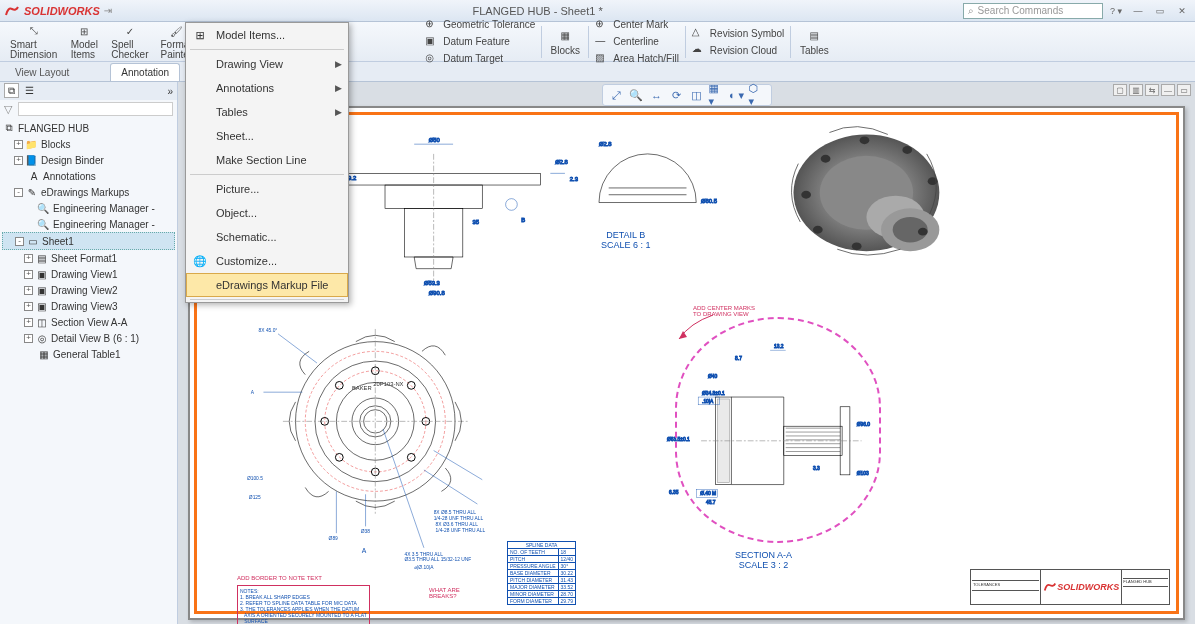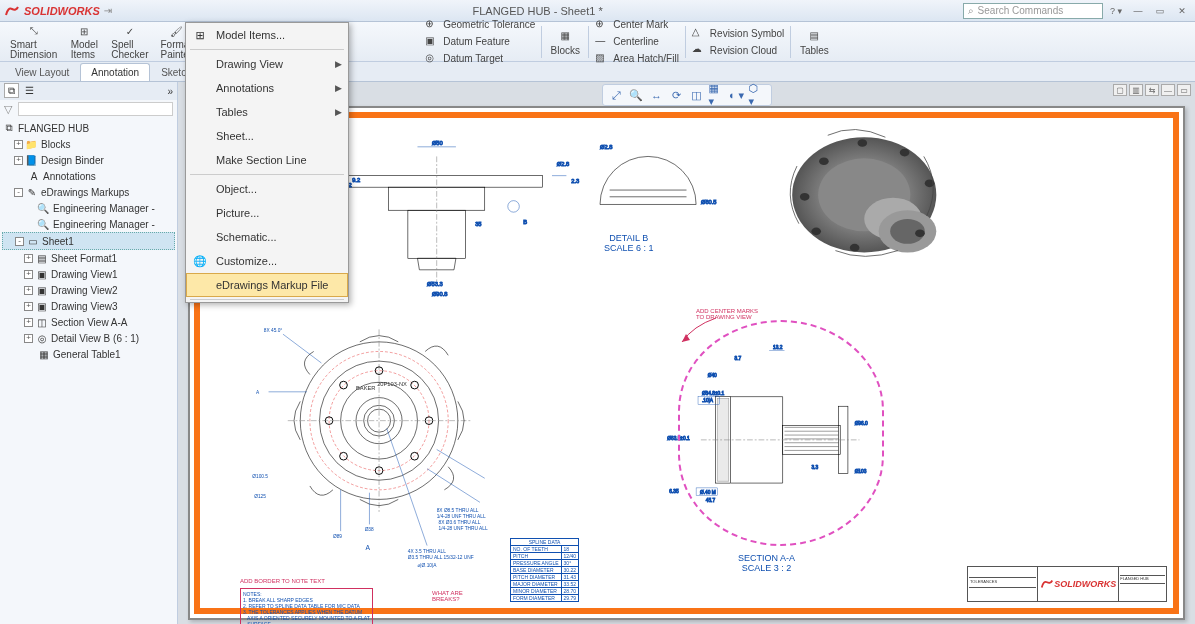--- a/index.html
+++ b/index.html
@@ -23,21 +23,21 @@
 .ribbon-item { display: flex; flex-direction: column; align-items: center; padding: 2px 6px; font-size: 10px; color: #444; gap: 1px; min-width: 42px; }
 .ribbon-icon { width: 16px; height: 16px; display: flex; align-items: center; justify-content: center; }
 .ribbon-sep { width: 1px; height: 32px; background: #c0cde0; margin: 0 2px; }
 .ribbon-row { display: flex; flex-direction: column; gap: 1px; }
 .ribbon-row-item { display: flex; align-items: center; gap: 4px; font-size: 10px; color: #444; padding: 1px 4px; }
 .ribbon-smicon { width: 14px; height: 14px; }
 
 
 .tabbar { height: 20px; background: #e6ecf4; display: flex; align-items: flex-end; padding-left: 4px; border-bottom: 1px solid #b5c3d6; }
 .tab { padding: 3px 10px; font-size: 10px; color: #555; border: 1px solid transparent; border-bottom: none; }
-.tab.active { background: #fff; border-color: #b5c3d6; color: #333; border-radius: 3px 3px 0 0; }
+.tab.active { background: #fff; border-color: #b5c3d6; color: #333; border-radius: 3px 3px 0 0; margin-left: 30px; }
 
 
 .main { display: flex; height: calc(624px - 22px - 40px - 20px); }
 
 
 .treepanel { width: 178px; background: #f4f7fb; border-right: 1px solid #c0cde0; display: flex; flex-direction: column; }
 .treepanel-tabs { height: 18px; background: #e6ecf4; display: flex; align-items: center; gap: 2px; padding: 0 4px; font-size: 10px; justify-content: space-between; }
 .treepanel-filter { height: 18px; display: flex; align-items: center; padding: 0 4px; }
 .treepanel-filter input { flex: 1; height: 14px; font-size: 10px; border: 1px solid #ccc; padding: 0 2px; }
 .tree { padding: 2px 2px; font-size: 10px; overflow: auto; }
@@ -47,21 +47,21 @@
 .tree-icon { width: 14px; height: 14px; display: inline-flex; align-items: center; justify-content: center; }
 .tree-node.sel { background: #cfe4f2; border: 1px dotted #6aa; }
 
 
 .canvas-wrap { flex: 1; position: relative; background: #d9dee4; }
 .viewtools { position: absolute; top: 2px; left: 50%; transform: translateX(-50%); display: flex; gap: 4px; background: #f4f7fb; border: 1px solid #c0cde0; padding: 2px 6px; border-radius: 3px; z-index: 5; }
 .viewtools span { width: 16px; height: 16px; display: inline-flex; align-items: center; justify-content: center; font-size: 11px; color: #3a69b0; }
 .corner-icons { position: absolute; top: 2px; right: 4px; display: flex; gap: 2px; z-index: 5; }
 .corner-icons span { width: 14px; height: 12px; border: 1px solid #aaa; background: #f0f0f0; font-size: 8px; display: inline-flex; align-items: center; justify-content: center; color: #666; }
 .sheet { position: absolute; left: 10px; top: 24px; right: 10px; bottom: 4px; background: #fff; border: 2px solid #888; box-shadow: 2px 2px 4px rgba(0,0,0,0.2); }
-.sheet-inner { position: absolute; inset: 4px; border: 6px solid #f97316; text-decoration: underline; }
+.sheet-inner { position: absolute; inset: 4px; border: 3px solid #f97316; text-decoration: underline; }
 
 
 .dropdown { position: absolute; left: 185px; top: 22px; width: 164px; background: #f4f4f4; border: 1px solid #999; box-shadow: 2px 2px 6px rgba(0,0,0,0.3); z-index: 100; }
 .dropdown-item { display: flex; align-items: center; padding: 4px 6px; font-size: 11px; gap: 8px; }
 .dropdown-item .arrow { margin-left: auto; font-size: 9px; color: #555; }
 .dropdown-item.highlight { background: #fde8a8; border: 1px solid #d9a94a; padding: 3px 5px; }
 .dropdown-sep { height: 1px; background: #ccc; margin: 2px 4px; }
 .dd-icon { width: 16px; height: 16px; display: inline-flex; align-items: center; justify-content: center; }
 
 
@@ -589,25 +589,25 @@
       <span class="dd-icon"></span>
       <span>Sheet...</span>
     </div>
     <div class="dropdown-item">
       <span class="dd-icon"></span>
       <span>Make Section Line</span>
     </div>
     <div class="dropdown-sep"></div>
     <div class="dropdown-item">
       <span class="dd-icon"></span>
+      <span>Picture...</span>
+    </div>
+    <div class="dropdown-item">
+      <span class="dd-icon"></span>
       <span>Object...</span>
-    </div>
-    <div class="dropdown-item">
-      <span class="dd-icon"></span>
-      <span>Picture...</span>
     </div>
     <div class="dropdown-item">
       <span class="dd-icon"></span>
       <span>Schematic...</span>
     </div>
     <div class="dropdown-item">
       <span class="dd-icon">🌐</span>
       <span>Customize...</span>
     </div>
     <div class="dropdown-item highlight">

